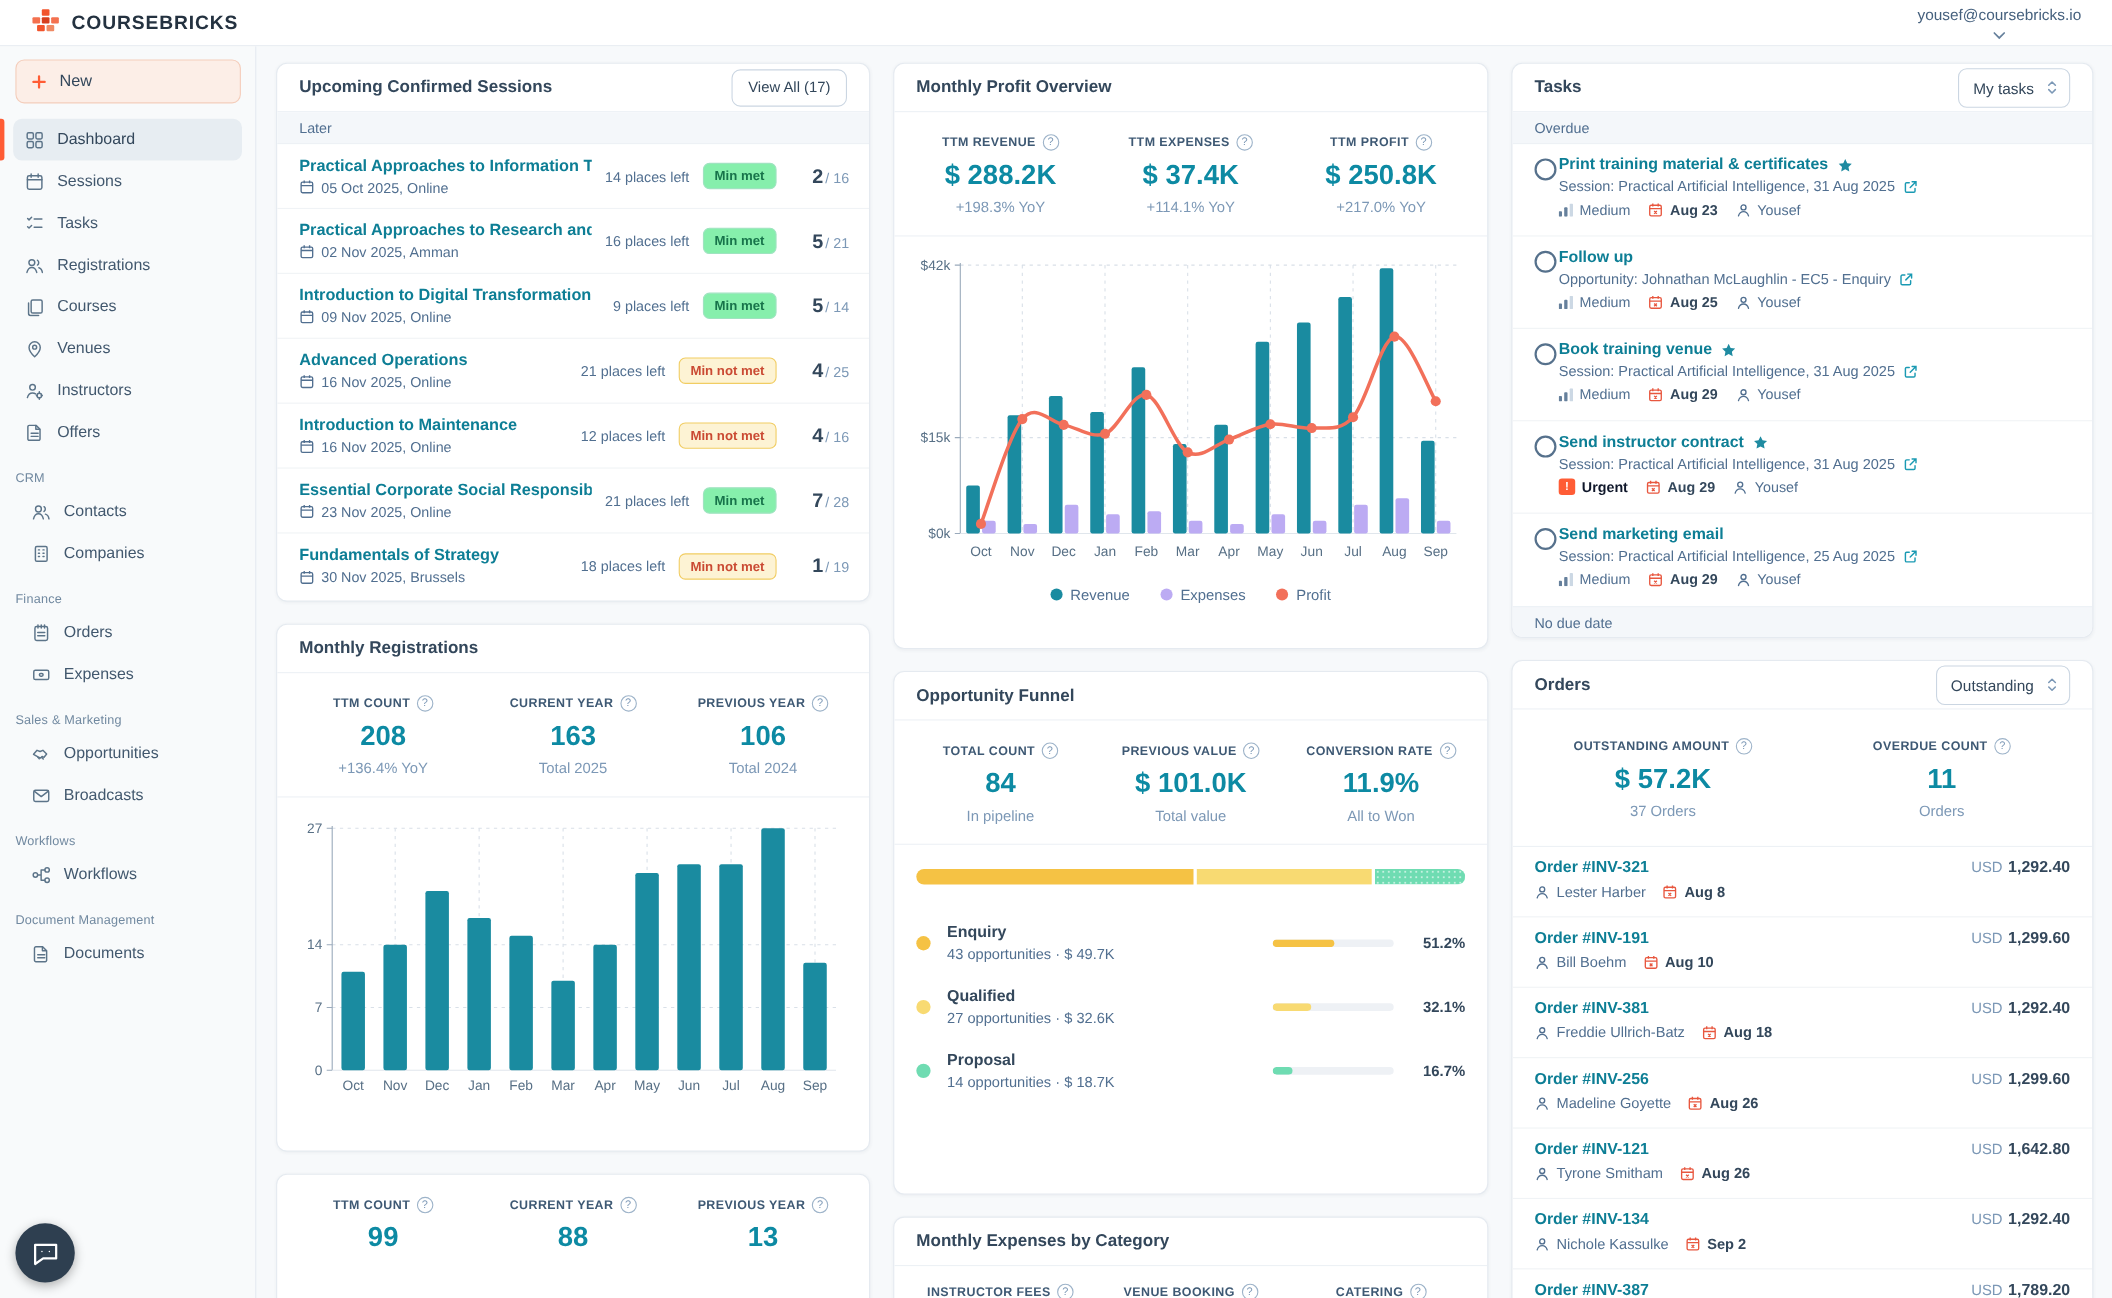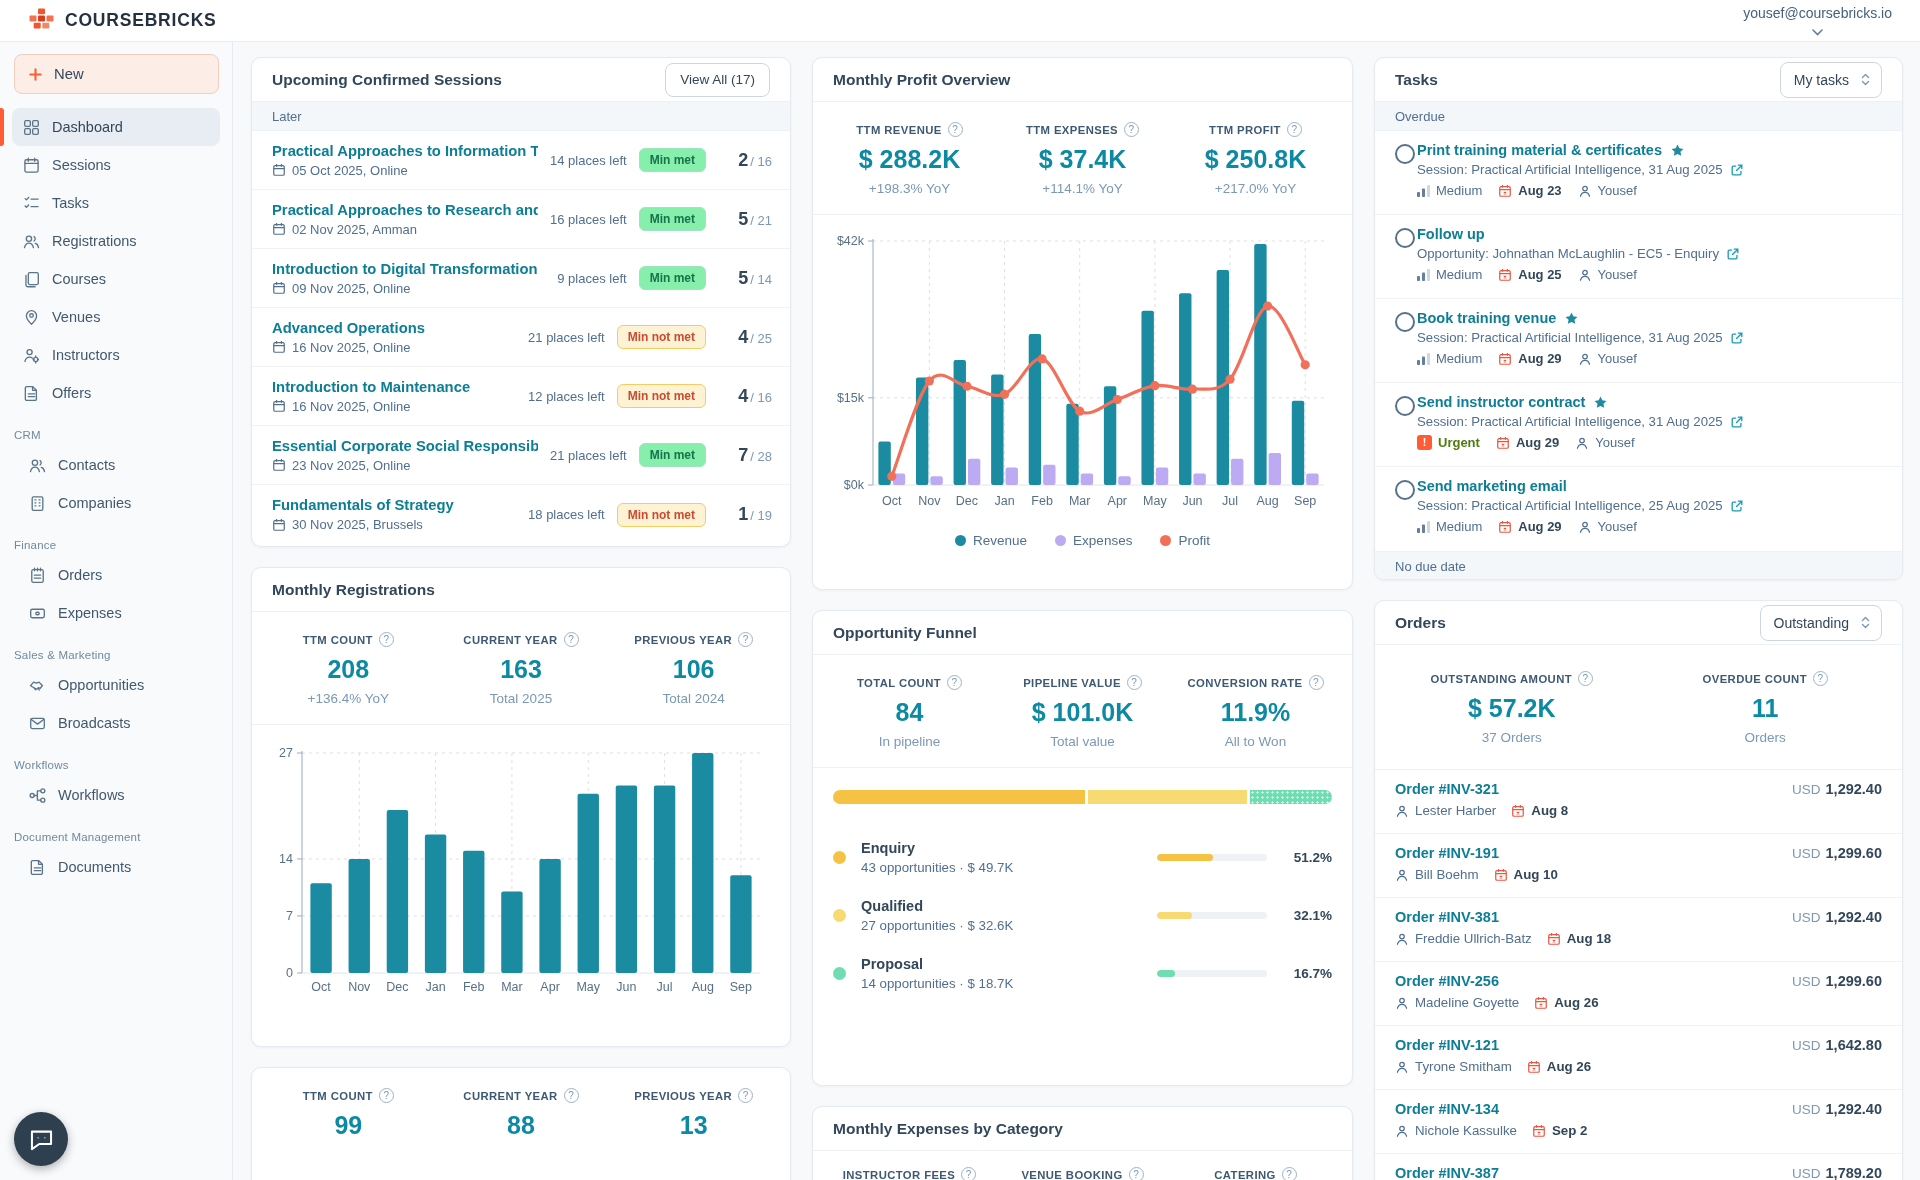--- a/index.html
+++ b/index.html
@@ -88,21 +88,21 @@
   .task-row{display:flex;padding:11px 20px 0;height:84px;border-bottom:1px solid #f0f3f6;gap:2px;box-sizing:border-box;}
   .task-check{width:20px;height:20px;border:2px solid #56718c;border-radius:50%;margin-top:2px;flex:none;cursor:pointer;background:#fff;box-sizing:border-box;}
   .task-body{min-width:0;}
   .task-titleline{display:flex;align-items:center;gap:8px;}
   .task-title{font-size:14.5px;font-weight:bold;color:#0d7e95;text-decoration:none;white-space:nowrap;}
   .task-desc{font-size:13.2px;color:#516f90;margin-top:4px;display:flex;align-items:center;gap:7px;white-space:nowrap;}
   .task-meta{display:flex;align-items:center;gap:16px;margin-top:6px;font-size:13px;color:#516f90;}
   .meta-item{display:flex;align-items:center;gap:6px;white-space:nowrap;}
   .due{font-weight:bold;color:#33475b;}
   .urgent-ico{width:15px;height:15px;background:#ff5c35;border-radius:3px;color:#fff;font-size:10.5px;font-weight:bold;text-align:center;line-height:15px;flex:none;}
-  .urgent-label{font-weight:bold;color:#4d7c0f;}
+  .urgent-label{font-weight:bold;color:#0f172a;}
 
   
   .order-row{padding:11px 20px 0;height:64px;box-sizing:border-box;border-bottom:1px solid #f0f3f6;}
   .order-line1{display:flex;justify-content:space-between;align-items:center;}
   .order-id{font-size:14.5px;font-weight:bold;color:#0d7e95;text-decoration:none;}
   .order-amt{font-size:14.5px;color:#33475b;font-weight:bold;white-space:nowrap;}
   .order-amt .cur{color:#7c98b6;font-weight:normal;margin-right:5px;font-size:13.5px;}
   .order-line2{display:flex;align-items:center;gap:15px;margin-top:6px;font-size:13.3px;color:#516f90;}
 
   
@@ -652,21 +652,21 @@
           <div class="stat">
             <div class="stat-label">
                 <span>TOTAL COUNT</span>
                 <span class="qicon">?</span>
               </div>
             <div class="stat-value">84</div>
             <div class="stat-sub">In pipeline</div>
           </div>
           <div class="stat">
             <div class="stat-label">
-                <span>PIPELINE VALUE</span>
+                <span>PREVIOUS VALUE</span>
                 <span class="qicon">?</span>
               </div>
             <div class="stat-value">$ 101.0K</div>
             <div class="stat-sub">Total value</div>
           </div>
           <div class="stat">
             <div class="stat-label">
                 <span>CONVERSION RATE</span>
                 <span class="qicon">?</span>
               </div>

